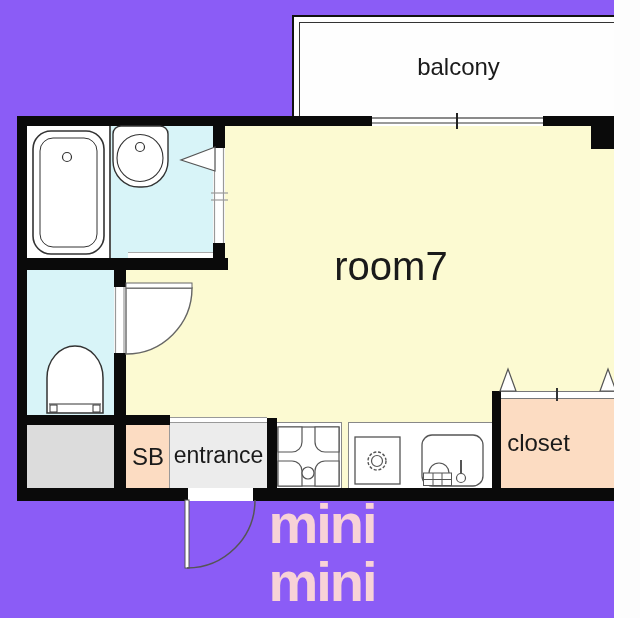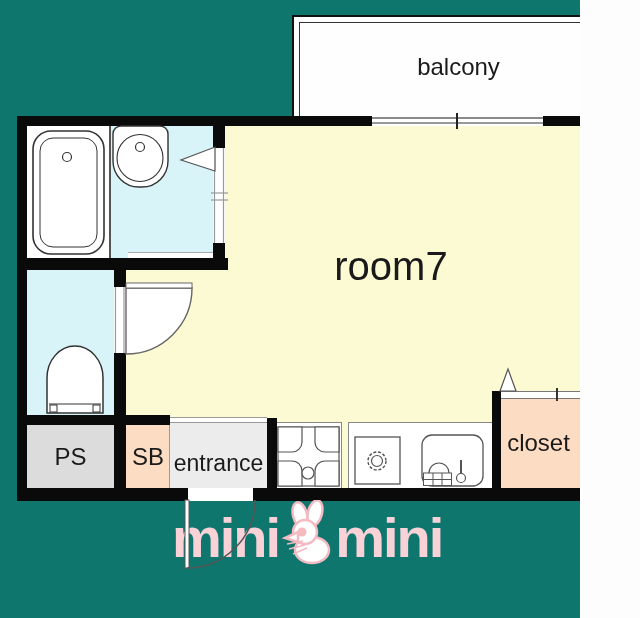--- a/index.html
+++ b/index.html
@@ -1,17 +1,17 @@
 <!DOCTYPE html>
 <html><head>
 <meta charset="utf-8">
 <style>
   html,body{margin:0;padding:0;background:#fdfdfd;}
-  #stage{position:relative;width:548px;height:618px;background:#0f766e;overflow:hidden;
-         font-family:"Liberation Sans",sans-serif;color:#111;padding-left:32px;}
+  #stage{position:relative;width:614px;height:618px;background:#8b5cf6;overflow:hidden;
+         font-family:"Liberation Sans",sans-serif;color:#111;}
   .abs{position:absolute;}
   .wall{position:absolute;background:#0a0a0a;}
   .floor{position:absolute;}
   .lbl{display:flex;align-items:center;justify-content:center;position:absolute;
        color:#1a1a1a;white-space:nowrap;}
   
   #balcony{left:292px;top:15px;width:333px;height:103px;background:#fefefe;
            border:2px solid #111;box-sizing:border-box;}
   #balcony .inner{position:absolute;left:5px;top:5px;right:5px;bottom:0;
                   border:1.5px solid #333;border-bottom:none;}
@@ -39,24 +39,24 @@
   
   #window{left:372px;top:116px;width:171px;height:10px;background:#fff;}
   #window .l1{position:absolute;left:0;top:1px;width:100%;height:2px;background:#8a8a8a;}
   #window .l2{position:absolute;left:0;top:6px;width:100%;height:2px;background:#9a9a9a;}
   #window-tick{left:456px;top:113px;width:2px;height:16px;background:#222;}
   #entrance-gap{left:188px;top:488px;width:65px;height:13px;background:#fff;}
   
   #room7-lbl{left:231px;top:238px;width:320px;height:56px;font-size:40px;}
   #ps-lbl{left:27px;top:425px;width:87px;height:63px;font-size:24px;}
   #sb-lbl{left:126px;top:425px;width:44px;height:63px;font-size:24px;}
-  #entrance-lbl{left:170px;top:422px;width:97px;height:66px;font-size:23px;margin-top:8px;}
+  #entrance-lbl{left:170px;top:422px;width:97px;height:66px;font-size:23px;}
   #closet-lbl{left:481px;top:398px;width:115px;height:90px;font-size:24px;}
   
-  #logo{left:172px;top:494px;width:300px;height:72px;display:flex;align-items:flex-end;z-index:5;}
+  #logo{left:172px;top:494px;width:300px;height:72px;display:flex;align-items:center;z-index:5;flex-direction:column;}
   #logo .word{font-size:56px;font-weight:bold;line-height:56px;letter-spacing:-2px;
               color:#f8d2d7;margin-top:2px;}
   #logo svg{margin:0 2px;}
   
   #fixtures{left:0;top:0;width:640px;height:618px;z-index:6;pointer-events:none;}
 </style>
 </head>
 <body>
 
 <div id="stage">
@@ -98,21 +98,20 @@
   <div id="window" class="abs">
     <div class="l1"></div>
     <div class="l2"></div>
   </div>
   <div id="window-tick" class="abs"></div>
   <div id="entrance-gap" class="abs"></div>
   <div id="closet-door" class="abs"></div>
   <div id="closet-tick" class="abs"></div>
 
   <div id="room7-lbl" class="lbl">room7</div>
-  <div id="ps-lbl" class="lbl">PS</div>
   <div id="sb-lbl" class="lbl">SB</div>
   <div id="entrance-lbl" class="lbl">entrance</div>
   <div id="closet-lbl" class="lbl">closet</div>
 
   <div id="logo" class="abs">
     <span class="word">mini</span>
     <svg width="52" height="66" viewBox="0 0 52 66">
       <g stroke="#f3bac2" stroke-width="2.5" fill="#ffffff">
         <ellipse cx="19" cy="15" rx="7" ry="13" transform="rotate(-14 19 15)"></ellipse>
         <ellipse cx="34" cy="13" rx="7" ry="13" transform="rotate(14 34 13)"></ellipse>

